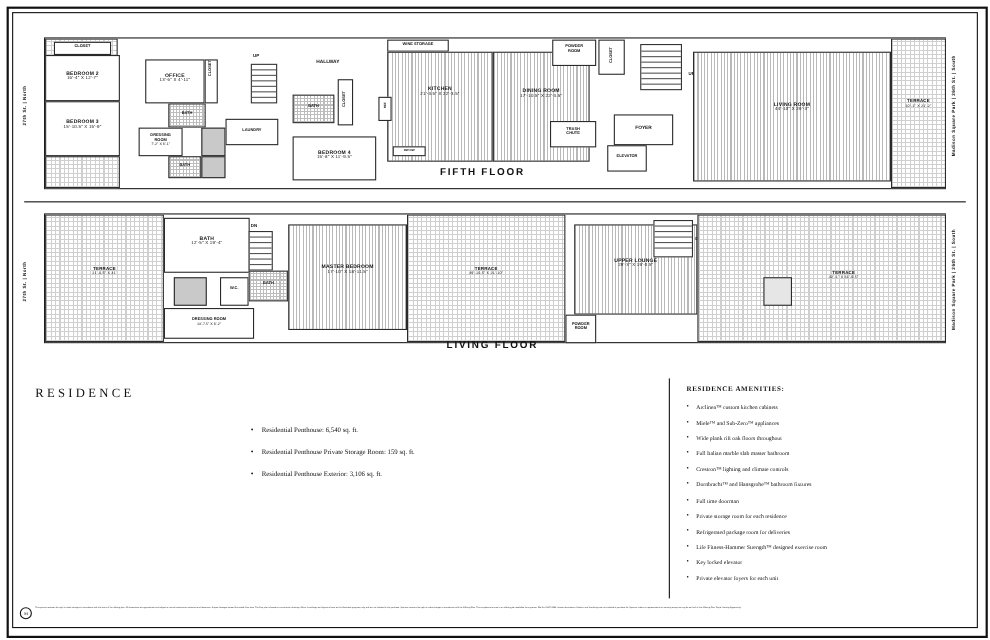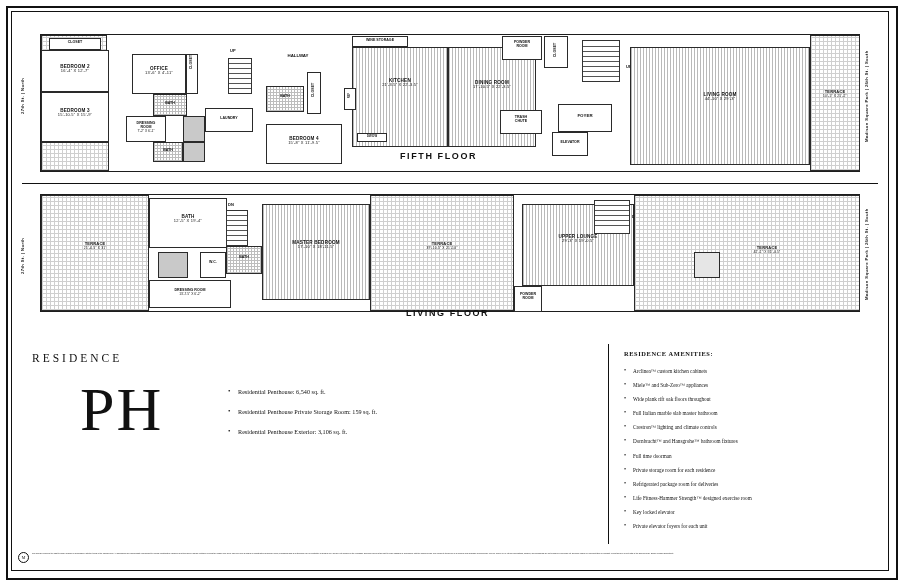--- a/index.html
+++ b/index.html
@@ -261,21 +261,20 @@
       <span class="d" style="font-size:3.3px">42'-1" X 31'-0.5"</span>
     </div>
     <div class="room" style="left:672px;top:62px;width:26px;height:26px;background:#e6e6e6;"></div>
   </div>
 
   <div class="side-street" style="left:20px;top:216px;height:80px;">27th St. | North</div>
   <div class="side-street" style="left:864px;top:204px;height:100px;">Madison Square Park | 26th St. | South</div>
   <div class="floor-name" style="left:358px;top:308px;">LIVING FLOOR</div>
 
   <div class="res-title" style="left:32px;top:352px;">RESIDENCE</div>
-  <div class="ph" style="left:80px;top:378px;">PH</div>
 
   <ul class="bullets" style="left:228px;top:388px;width:330px;margin:0;padding:0;">
     <li>Residential Penthouse: 6,540 sq. ft.</li>
     <li>Residential Penthouse Private Storage Room: 159 sq. ft.</li>
     <li>Residential Penthouse Exterior: 3,106 sq. ft.</li>
   </ul>
 
   <div class="vline" style="left:608px;top:344px;height:200px;"></div>
   <div class="amen-title" style="left:624px;top:350px;">RESIDENCE AMENITIES:</div>
   <ul class="amen" style="left:624px;top:368px;width:250px;margin:0;padding:0;">

